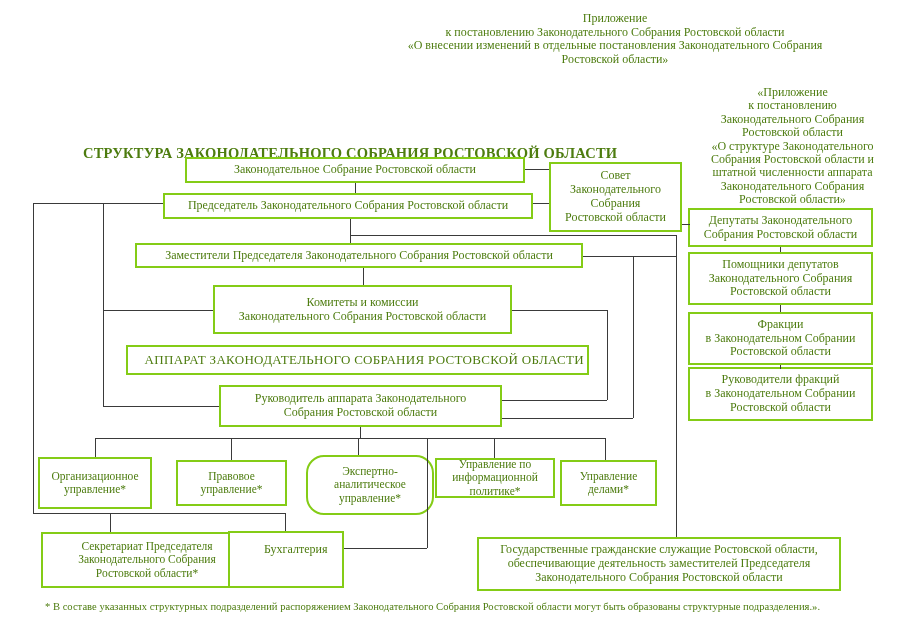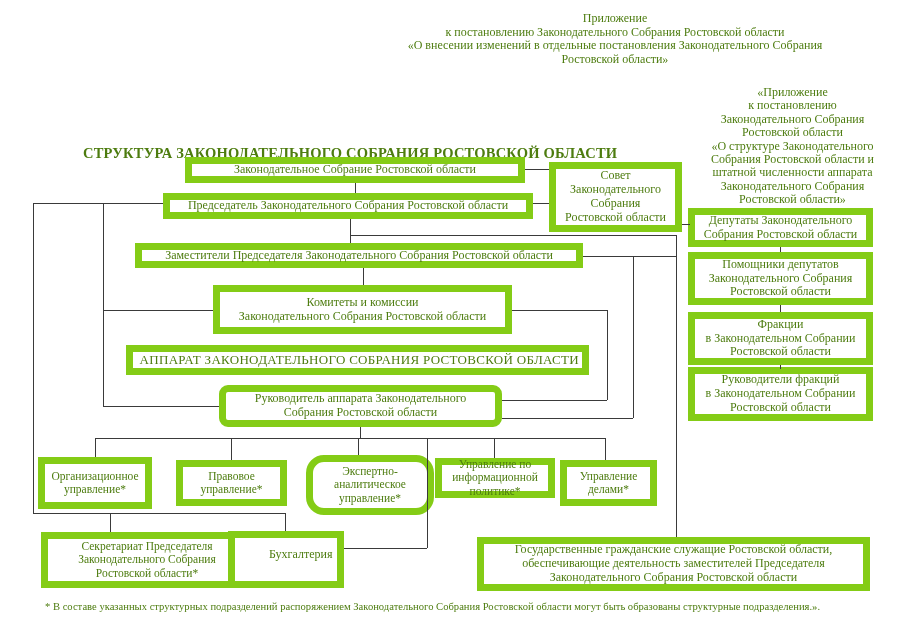--- a/index.html
+++ b/index.html
@@ -14,21 +14,21 @@
   }
   .annot{
     position:absolute;left:680px;top:86px;width:225px;
     text-align:center;font-size:12px;line-height:13.4px;
   }
   .title{
     position:absolute;left:83px;top:145px;width:570px;
     font-size:14.5px;font-weight:bold;letter-spacing:.2px;
   }
   .box{
-    position:absolute;border:7px solid #84cc16;background:#ffffff;
+    position:absolute;border:2px solid #84cc16;background:#ffffff;
     display:flex;align-items:center;justify-content:center;
     text-align:center;font-size:12px;line-height:13.8px;box-sizing:border-box;
     padding:1px 3px;
   }
   .box.caps{font-size:13px;letter-spacing:.3px;justify-content:flex-end;}
   .box.small{font-size:11.5px;line-height:13.2px;}
   .box.topleft{align-items:flex-start;justify-content:flex-start;
     text-align:left;padding:10px 4px 0 34px;}
   .line{position:absolute;background:#3a3a3a;}
   .footnote{
@@ -77,21 +77,21 @@
 
   <div class="box" style="left:213px;top:285px;width:299px;height:49px;">
       <span class="txt">Комитеты и комиссии
 Законодательного Собрания Ростовской области</span>
     </div>
 
   <div class="box caps" style="left:126px;top:345px;width:463px;height:30px;">
       <span class="txt">АППАРАТ ЗАКОНОДАТЕЛЬНОГО СОБРАНИЯ РОСТОВСКОЙ ОБЛАСТИ</span>
     </div>
 
-  <div class="box" style="left:219px;top:385px;width:283px;height:42px;border-radius:9px;">
+  <div class="box" style="left:219px;top:385px;width:283px;height:42px;">
       <span class="txt">Руководитель аппарата Законодательного
 Собрания Ростовской области</span>
     </div>
 
   <div class="box small" style="left:38px;top:457px;width:114px;height:52px;">
       <span class="txt">Организационное
 управление*</span>
     </div>
 
   <div class="box small" style="left:176px;top:460px;width:111px;height:46px;">
@@ -119,21 +119,21 @@
   <div class="box small" style="left:41px;top:532px;width:203px;height:56px;padding-left:12px;">
       <span class="txt">Секретариат Председателя
 Законодательного Собрания
 Ростовской области*</span>
     </div>
 
   <div class="box topleft" style="left:228px;top:531px;width:116px;height:57px;">
       <span class="txt">Бухгалтерия</span>
     </div>
 
-  <div class="box" style="left:477px;top:537px;width:393px;height:54px;">
+  <div class="box" style="left:477px;top:537px;width:364px;height:54px;">
       <span class="txt">Государственные гражданские служащие Ростовской области,
 обеспечивающие деятельность заместителей Председателя
 Законодательного Собрания Ростовской области</span>
     </div>
 
   <div class="box" style="left:688px;top:208px;width:185px;height:39px;">
       <span class="txt">Депутаты Законодательного
 Собрания Ростовской области</span>
     </div>
 

